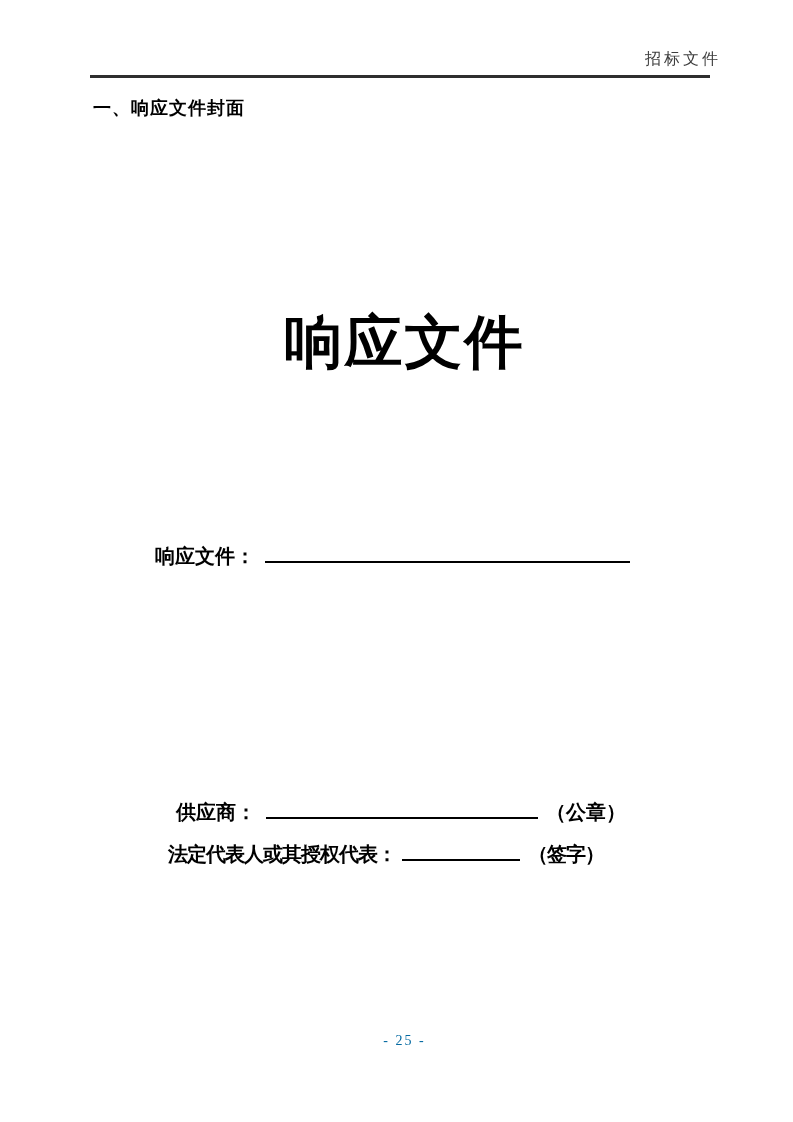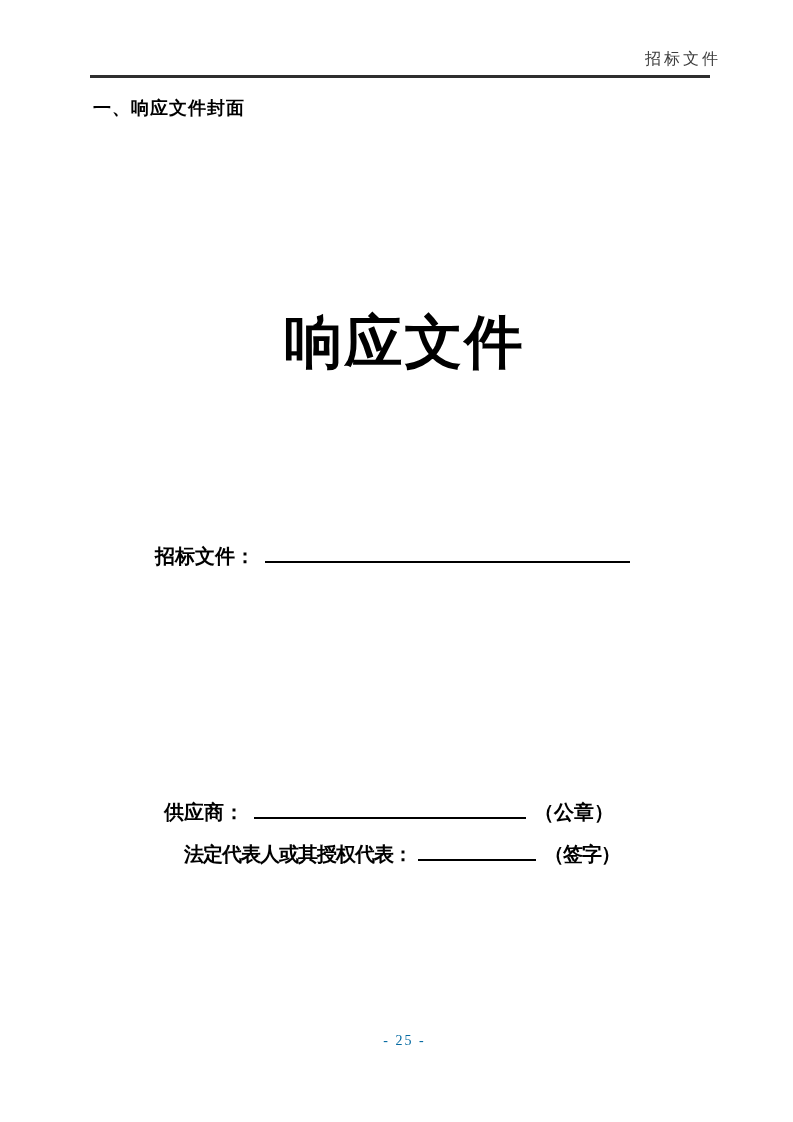--- a/index.html
+++ b/index.html
@@ -56,23 +56,23 @@
     white-space: nowrap;
   }
   .blank {
     display: inline-block;
     border-bottom: 2px solid #000000;
     height: 20px;
     vertical-align: baseline;
   }
   .project-line { left: 155px; top: 541px; }
   .blank-project { width: 365px; margin-left: 10px; }
-  .supplier-line { left: 164px; top: 797px; }
+  .supplier-line { left: 176px; top: 797px; }
   .blank-supplier { width: 272px; margin-left: 10px; margin-right: 8px; }
-  .rep-line { left: 184px; top: 839px; letter-spacing: -1px; }
+  .rep-line { left: 168px; top: 839px; letter-spacing: -1px; }
   .blank-rep { width: 118px; margin-left: 6px; margin-right: 8px; }
   .date-line { left: 298px; top: 880px; }
   .blank-year { width: 65px; }
   .blank-md { width: 35px; }
   .page-number {
     position: absolute;
     left: 0;
     top: 1033px;
     width: 100%;
     text-align: center;
@@ -88,21 +88,21 @@
 
   <div class="header-label">招标文件</div>
 
   <div class="header-rule"></div>
 
   <h1 class="section-heading">一、响应文件封面</h1>
 
   <div class="cover-title">响应文件</div>
 
   <div class="form-line project-line">
-    <span>招标文件：</span><span class="blank blank-project"></span>
+    <span>响应文件：</span><span class="blank blank-project"></span>
   </div>
 
   <div class="form-line supplier-line">
     <span>供应商：</span><span class="blank blank-supplier"></span><span>（公章）</span>
   </div>
 
   <div class="form-line rep-line">
     <span>法定代表人或其授权代表：</span><span class="blank blank-rep"></span><span>（签字）</span>
   </div>
 

